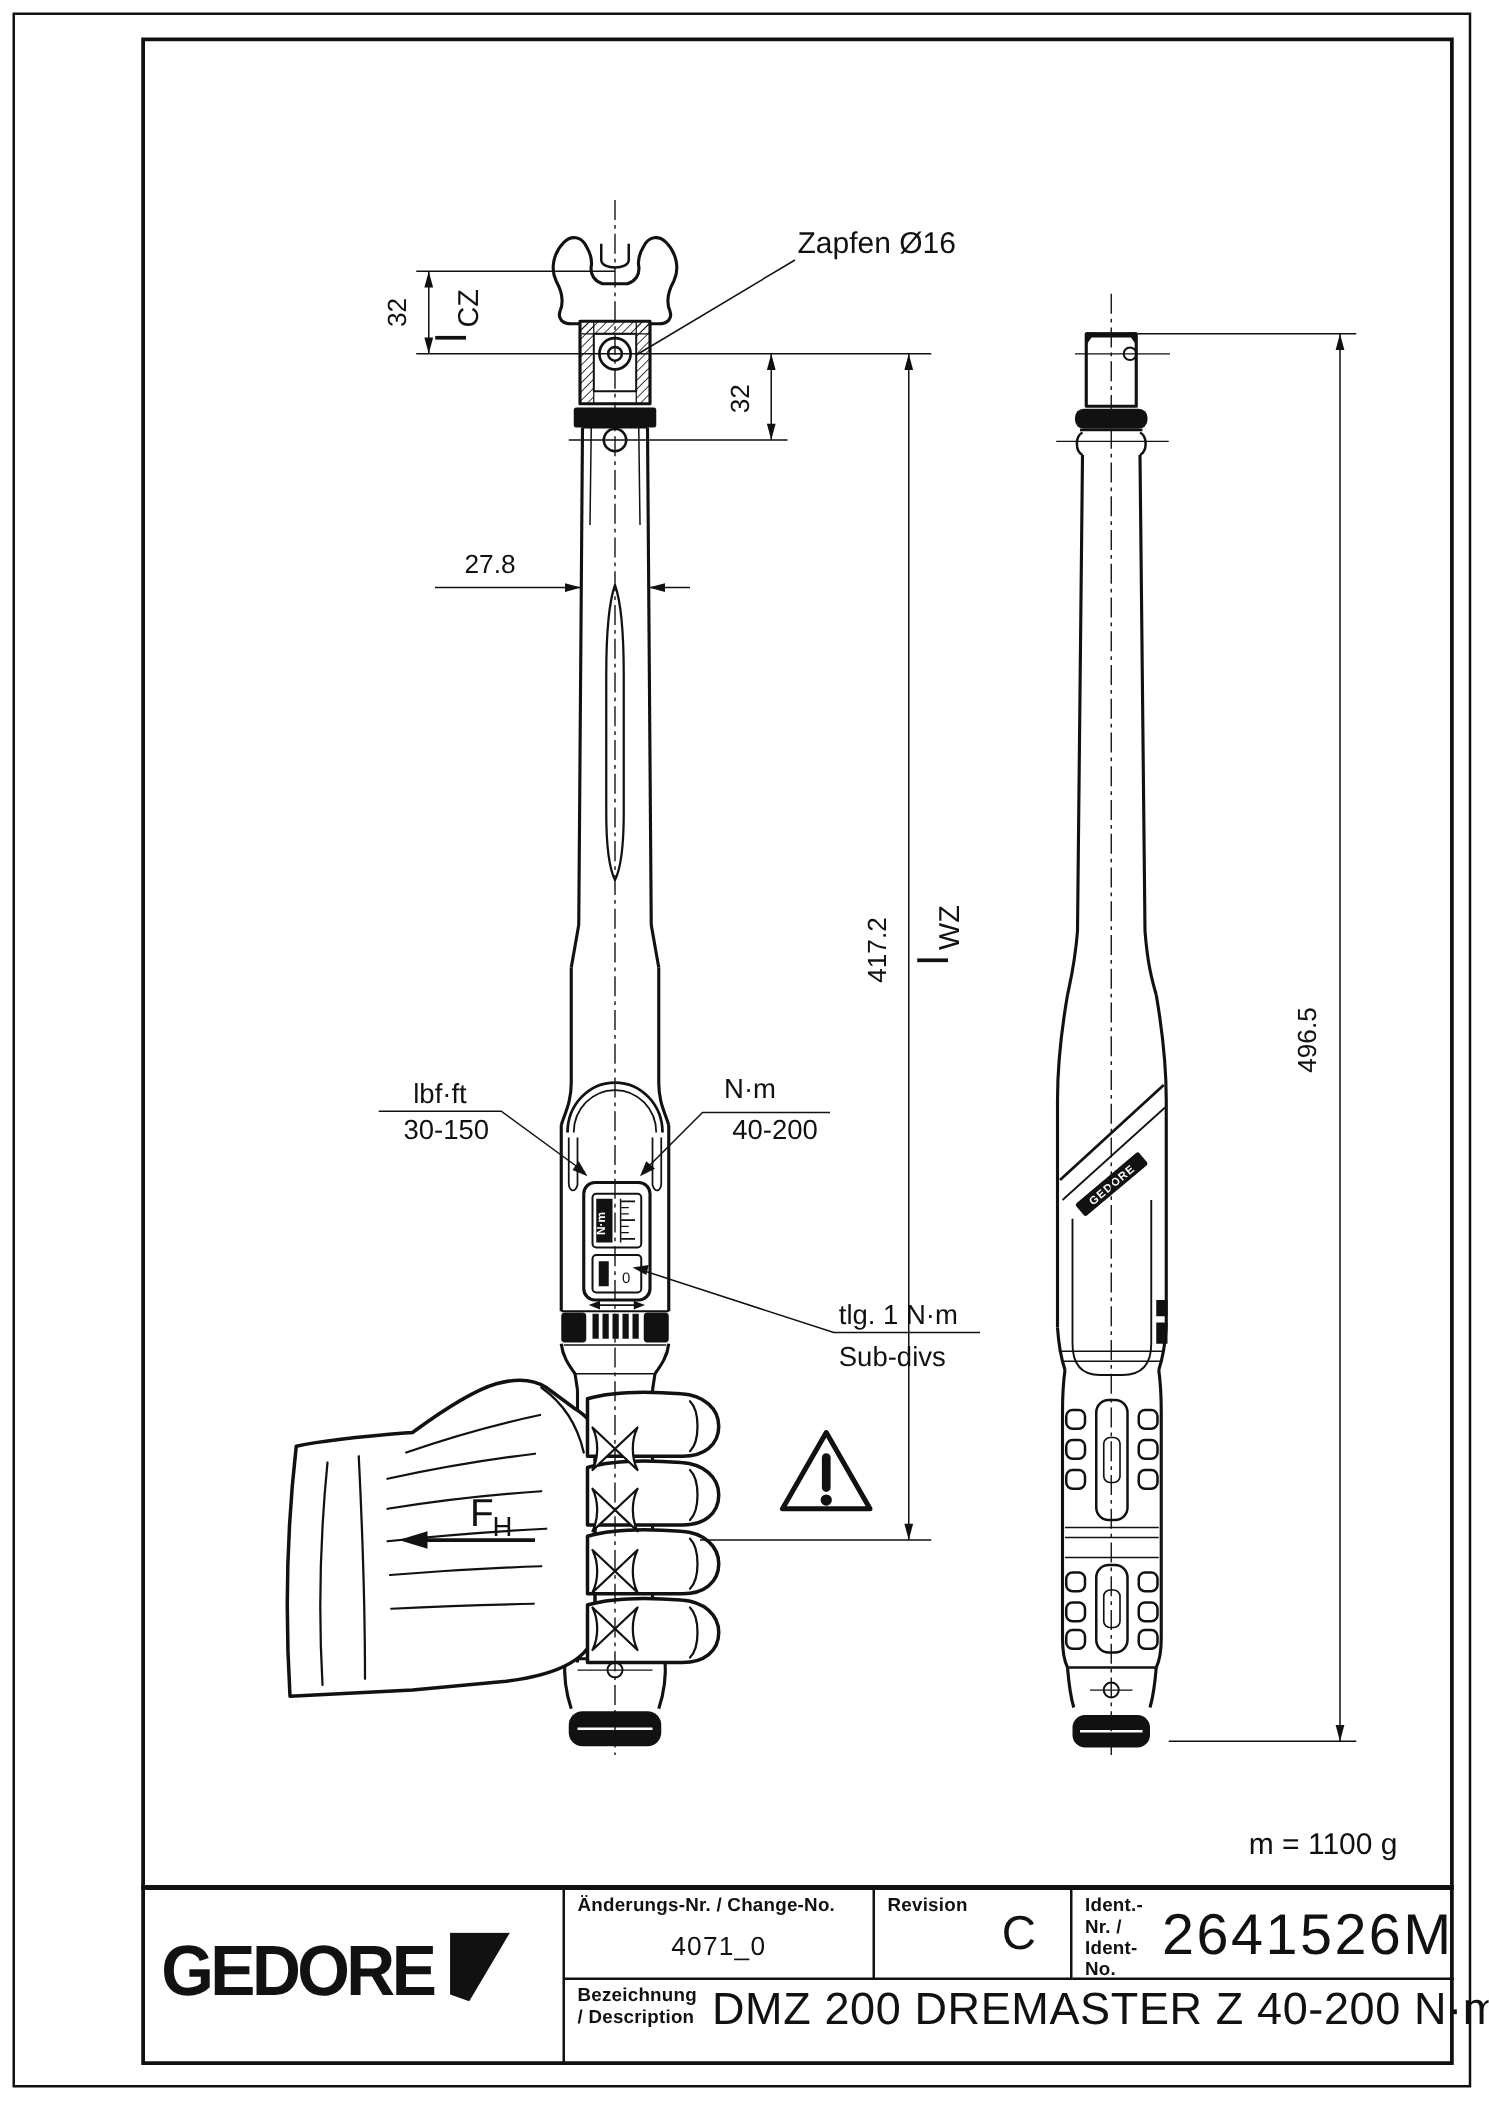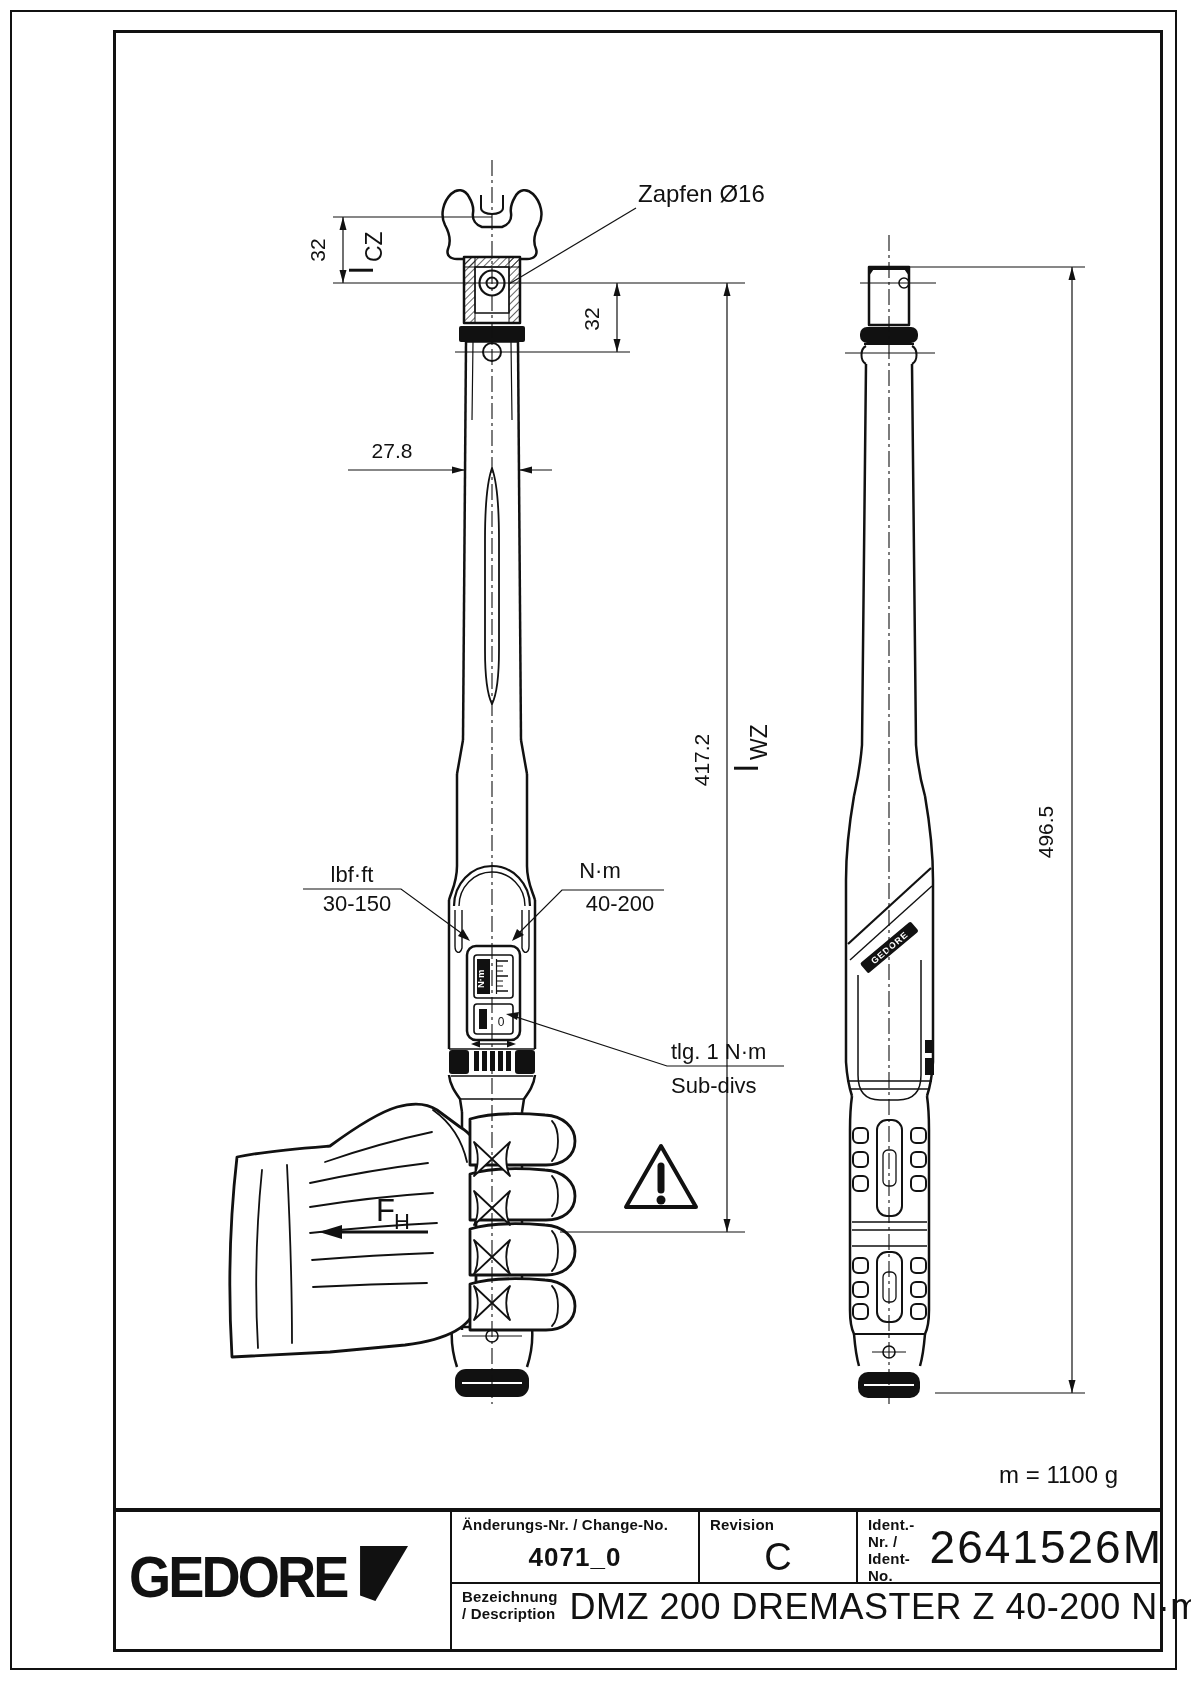--- a/index.html
+++ b/index.html
@@ -10,25 +10,25 @@
   #frame{position:absolute;left:113px;top:30px;width:1050px;height:1622px;
         border:3px solid #111;box-sizing:border-box;}
   #drawing-svg{position:absolute;left:0;top:0;}
   
   #title-block{position:absolute;left:113px;top:1508px;width:1050px;height:144px;
         border-top:4px solid #111;box-sizing:border-box;}
   .tb-cell{position:absolute;box-sizing:border-box;}
   .tb-label{font-size:15px;font-weight:bold;padding:4px 0 0 10px;letter-spacing:.2px;}
   #cell-logo{left:0;top:0;width:339px;height:140px;border-right:2px solid #111;}
   #cell-change{left:339px;top:0;width:248px;height:72px;border-right:2px solid #111;border-bottom:2px solid #111;display:flex;flex-direction:column;justify-content:space-between;}
-  #cell-revision{left:587px;top:0;width:158px;height:72px;border-right:2px solid #111;border-bottom:2px solid #111;display:flex;flex-direction:column;}
+  #cell-revision{left:587px;top:0;width:158px;height:72px;border-right:2px solid #111;border-bottom:2px solid #111;display:flex;}
   #cell-ident{left:745px;top:0;width:305px;height:72px;border-bottom:2px solid #111;display:flex;flex-direction:row;}
   #cell-desc{left:339px;top:72px;width:711px;height:68px;display:flex;flex-direction:row;}
   .tb-value-center{flex:1;display:flex;align-items:center;justify-content:center;}
-  #change-value{font-size:26px;letter-spacing:1px;font-weight:bold;}
+  #change-value{font-size:21px;letter-spacing:1px;}
   #revision-value{font-size:38px;font-weight:300;}
   #ident-value{font-size:46px;letter-spacing:2px;}
   #desc-value{font-size:36px;letter-spacing:.5px;padding:2px 0 0 12px;white-space:nowrap;}
   #logo-wrap{margin:32px 0 0 16px;white-space:nowrap;}
   #logo-text{display:inline-block;font-size:57px;font-weight:bold;letter-spacing:-3px;
         transform:scaleX(.95);transform-origin:left;vertical-align:top;}
   #logo-flag{display:inline-block;width:48px;height:55px;background:#111;margin-left:2px;
         clip-path:polygon(0 0,100% 0,32% 100%,0 90%);vertical-align:top;transform:translateY(2px);}
 </style>
 </head>

